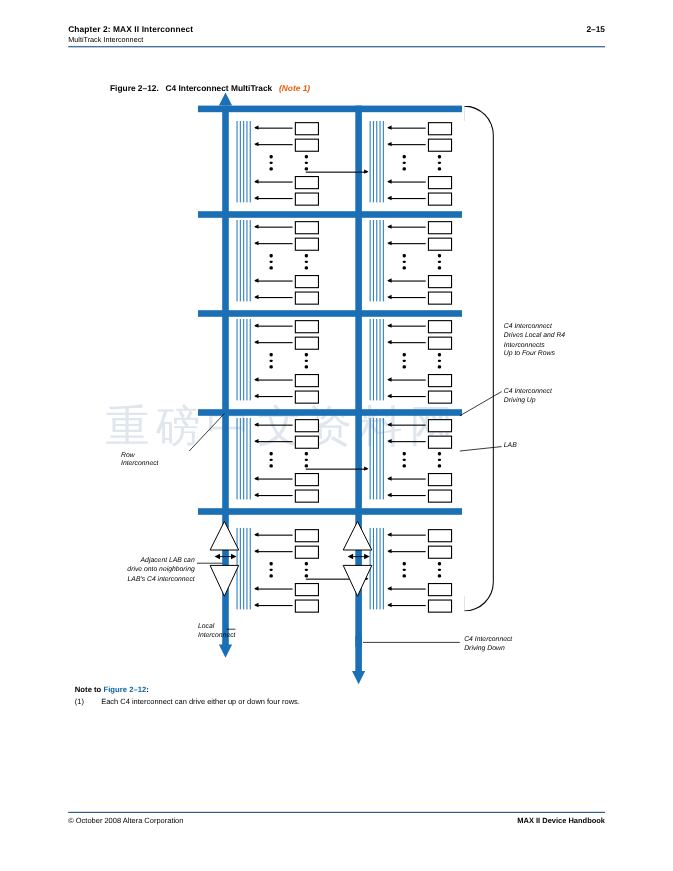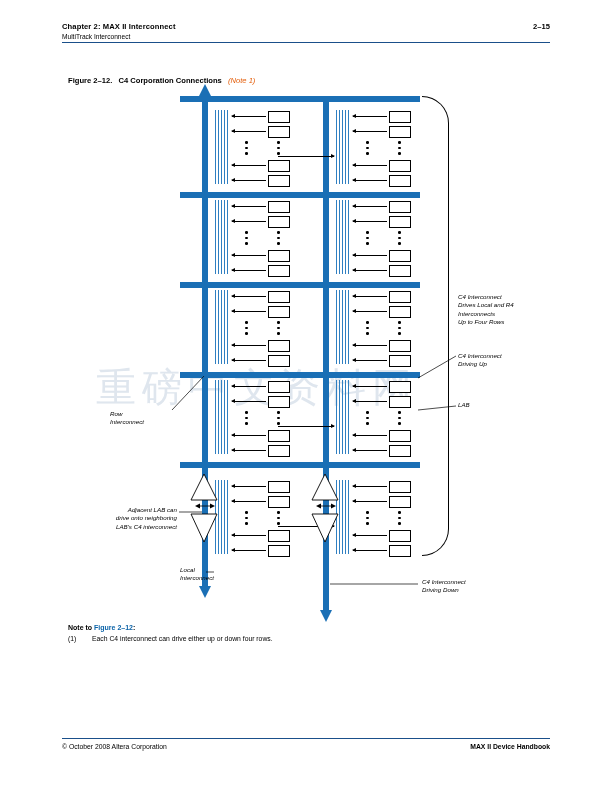--- a/index.html
+++ b/index.html
@@ -58,25 +58,26 @@
   .fig-caption {
     position: absolute;
     left: 68px;
     top: 76px;
     font-size: 7.6px;
     font-weight: bold;
     color: #000;
   }
   .fig-caption .title {
     font-weight: bold;
+    margin-left: 32px;
   }
   .fig-caption .note {
     color: #e4610f;
     font-style: italic;
-    font-weight: normal;
+    font-weight: bold;
   }
   
   .figure {
     position: absolute;
     left: 62px;
     top: 88px;
     width: 488px;
     height: 520px;
   }
   .hbus {
@@ -226,21 +227,21 @@
     <div class="header-row">
       <div class="header-chapter">Chapter 2:  MAX II Interconnect</div>
       <div class="header-page">2–15</div>
     </div>
     <div class="header-sub">MultiTrack Interconnect</div>
     <div class="header-rule"></div>
   </div>
 
   <div class="fig-caption">
     <span class="title">Figure 2–12.</span>
-    <span class="title" style="margin-left:4px;">C4 Corporation Connections</span>
+    <span class="title" style="margin-left:4px;">C4 Interconnect MultiTrack</span>
     <span class="note" style="margin-left:4px;">(Note 1)</span>
   </div>
 
   <div class="watermark">重磅中文资料网</div>
 
   <div class="figure">
 
     <div class="hbus" style="left:118px; top:8px; width:240px;"></div>
     <div class="hbus" style="left:118px; top:104px; width:240px;"></div>
     <div class="hbus" style="left:118px; top:194px; width:240px;"></div>

